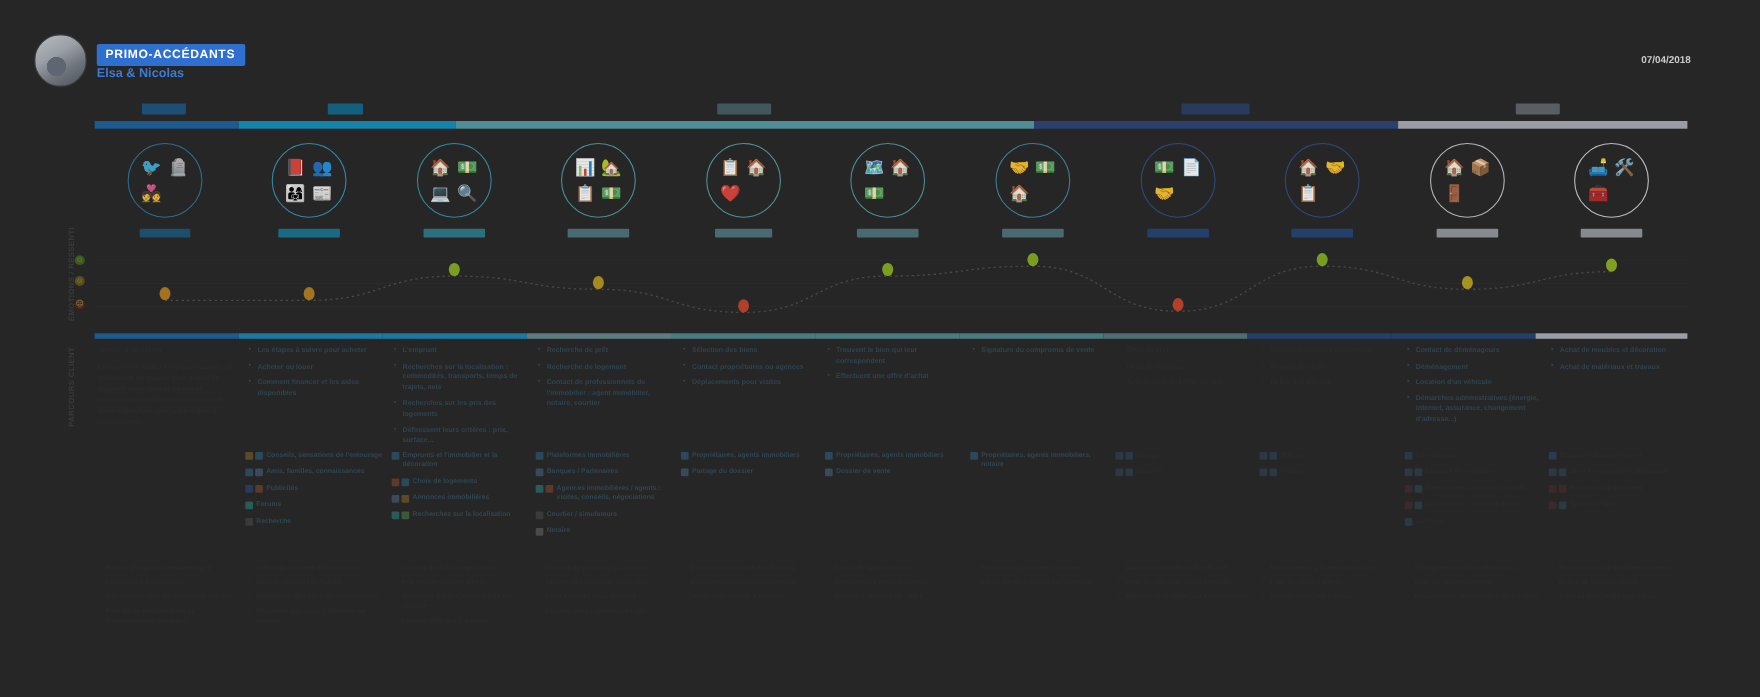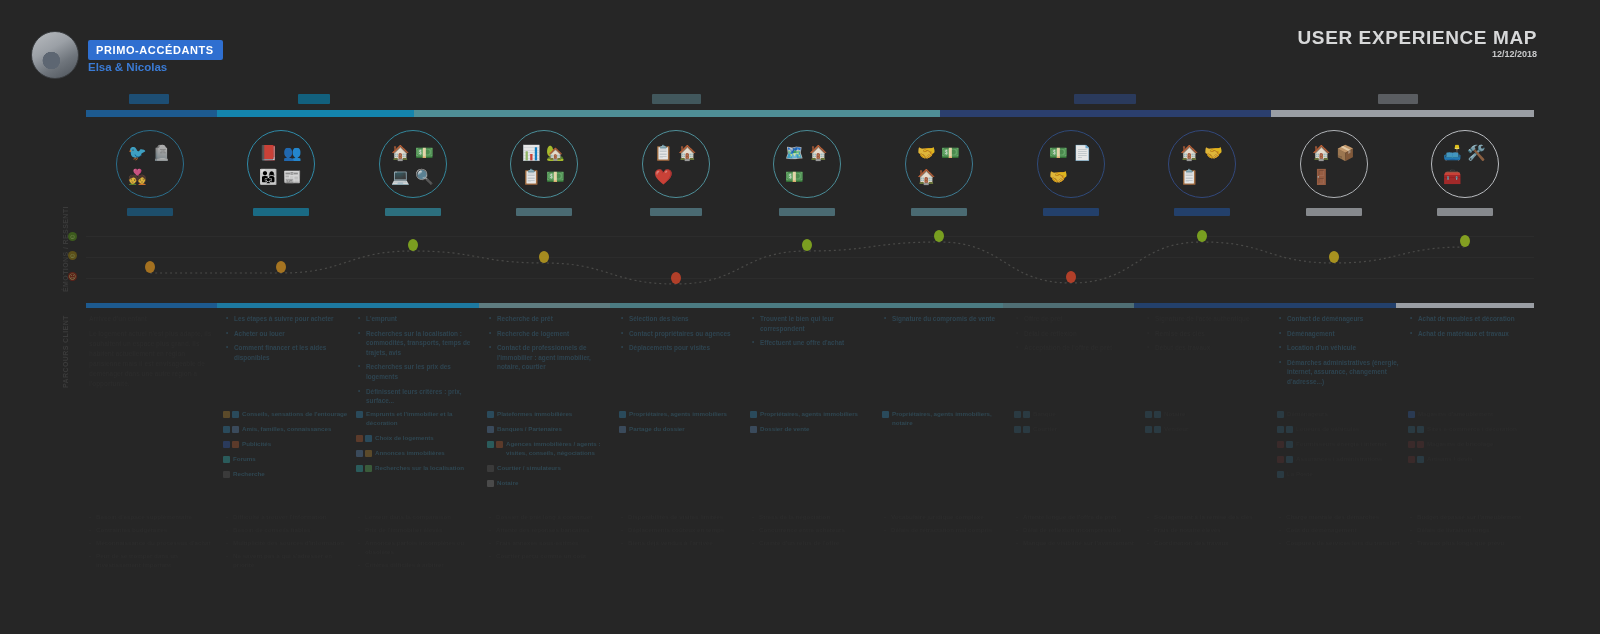--- a/index.html
+++ b/index.html
@@ -112,22 +112,21 @@
   .ins-col li::before { content: "•"; position: absolute; left: 0; color: #2b2b2b; }
 </style>
 </head>
 <body>
 
 <div id="root">
 
   <div class="avatar"></div>
   <div class="persona-badge">PRIMO-ACCÉDANTS</div>
   <div class="persona-name">Elsa &amp; Nicolas</div>
-  <div class="map-title">USER EXPERIENCE MAP</div>
-  <div class="map-date">12/12/2018</div>
+  <div class="map-date">07/04/2018</div>
 
   <div class="phase-chiplane" id="phase-chips">
       <div class="phase-chip" style="left: 129px; width: 40px; background: rgb(29, 78, 116);"></div>
       <div class="phase-chip" style="left: 298px; width: 32px; background: rgb(18, 96, 125);"></div>
       <div class="phase-chip" style="left: 652px; width: 49px; background: rgb(65, 87, 92);"></div>
       <div class="phase-chip" style="left: 1074px; width: 62px; background: rgb(42, 58, 92);"></div>
       <div class="phase-chip" style="left: 1378px; width: 40px; background: rgb(90, 93, 97);"></div>
     </div>
   <div class="phase-bar" id="phase-bar">
       <div class="phase-seg" style="width: 131px; background: rgb(29, 90, 143);"></div>

